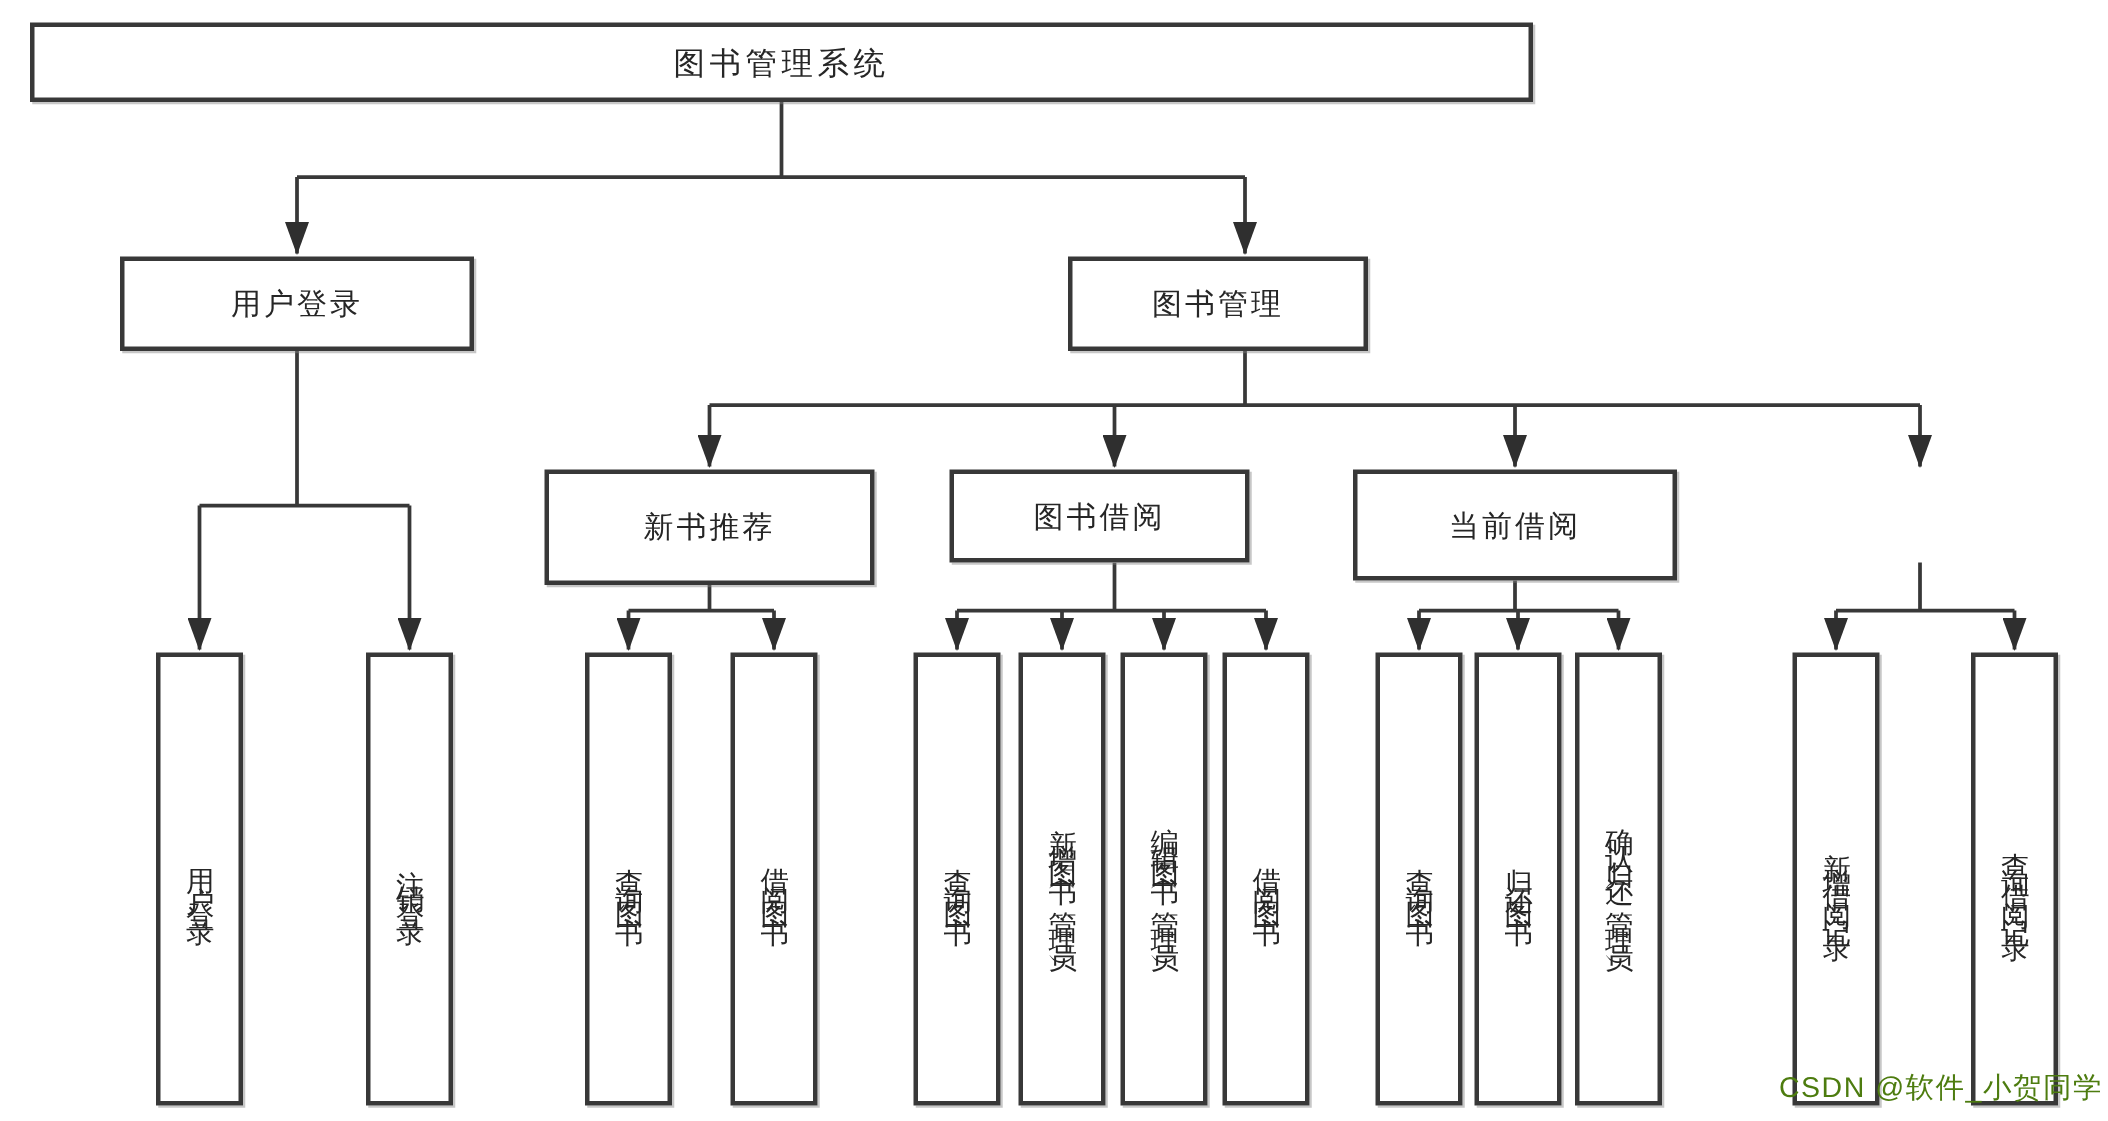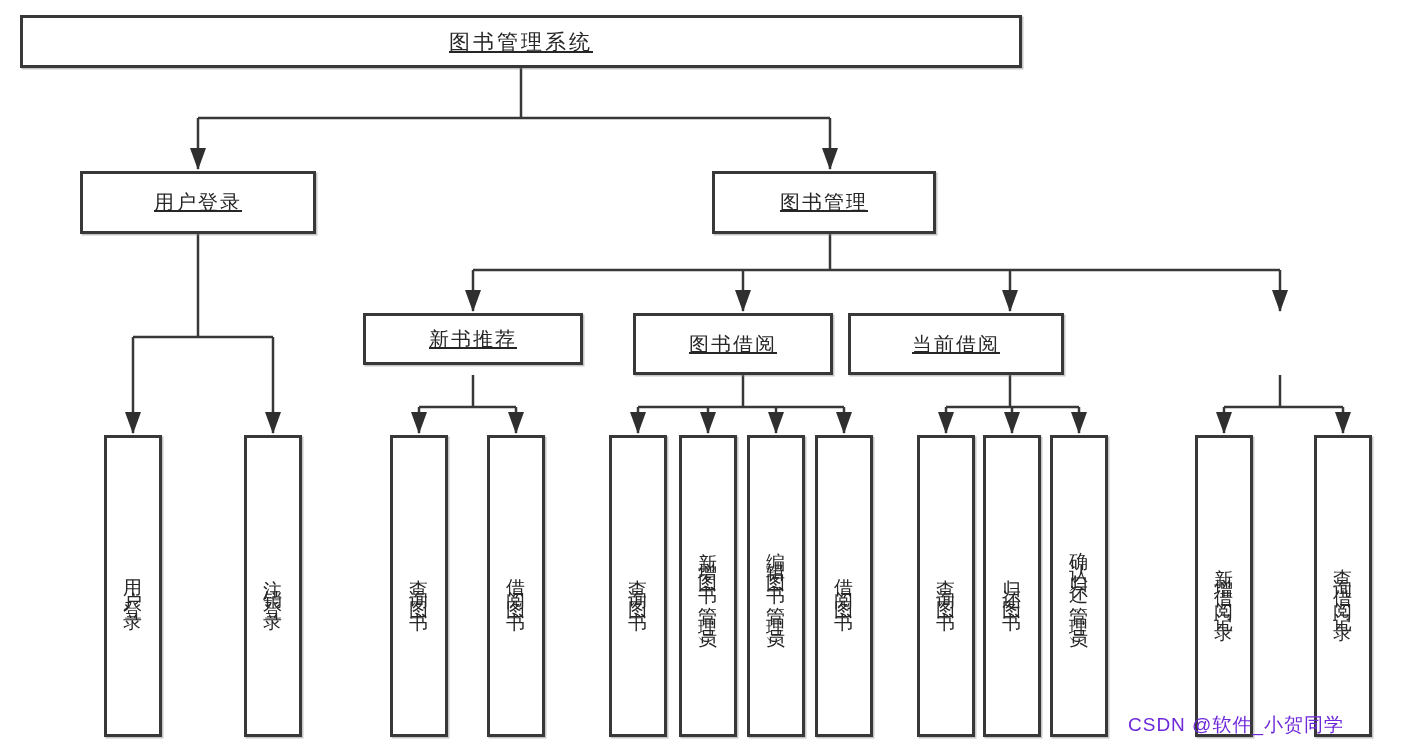--- a/index.html
+++ b/index.html
@@ -6,29 +6,29 @@
   #canvas{
     position:relative;width:1405px;height:747px;background:#ffffff;overflow:hidden;
     font-family:"Liberation Sans","DejaVu Sans",sans-serif;color:#262626;
   }
   #wires{position:absolute;left:0;top:0;z-index:0;}
   .node{
     position:absolute;box-sizing:border-box;background:#ffffff;
     border:3px solid #383838;display:flex;align-items:center;justify-content:center;
     z-index:1;box-shadow:1.5px 1.5px 0 rgba(130,130,130,0.45);
   }
-  .h-node{font-size:20px;letter-spacing:2px;white-space:nowrap;text-decoration:underline;}
+  .h-node{font-size:20px;letter-spacing:2px;white-space:nowrap;}
   .root{font-size:21px;letter-spacing:3px;}
   .leaf{
     writing-mode:vertical-lr;font-size:19px;letter-spacing:11px;
     line-height:1;text-align:center;
   }
   #watermark{
-    position:absolute;left:1128px;top:712px;z-index:3;
-    font-size:19px;letter-spacing:1px;color:#6d28d9;white-space:nowrap;
+    position:absolute;left:1186px;top:712px;z-index:3;
+    font-size:19px;letter-spacing:1px;color:#4d7c0f;white-space:nowrap;
   }
 </style>
 </head>
 <body>
 
 <div id="canvas">
 
   <svg id="wires" width="1405" height="747" viewBox="0 0 1405 747">
     <defs>
       <marker id="arrow" viewBox="0 0 22 16" refX="21" refY="8" markerWidth="22" markerHeight="16" markerUnits="userSpaceOnUse" orient="auto">
@@ -86,31 +86,31 @@
     </g>
   </svg>
 
   <div class="node h-node root" style="left:20px;top:15px;width:1002px;height:53px">
     <span>图书管理系统</span>
   </div>
 
   <div class="node h-node" style="left:80px;top:171px;width:236px;height:63px">
     <span>用户登录</span>
   </div>
-  <div class="node h-node" style="left:712px;top:171px;width:224px;height:63px">
+  <div class="node h-node" style="left:712px;top:171px;width:200px;height:63px">
     <span>图书管理</span>
   </div>
 
-  <div class="node h-node" style="left:363px;top:313px;width:220px;height:52px">
+  <div class="node h-node" style="left:363px;top:313px;width:220px;height:77px">
     <span>新书推荐</span>
   </div>
   <div class="node h-node" style="left:633px;top:313px;width:200px;height:62px">
     <span>图书借阅</span>
   </div>
-  <div class="node h-node" style="left:848px;top:313px;width:216px;height:62px">
+  <div class="node h-node" style="left:902px;top:313px;width:216px;height:74px">
     <span>当前借阅</span>
   </div>
 
   <div class="node leaf" style="left:104px;top:435px;width:58px;height:302px">
     <span>用户登录</span>
   </div>
   <div class="node leaf" style="left:244px;top:435px;width:58px;height:302px">
     <span>注销登录</span>
   </div>
 

